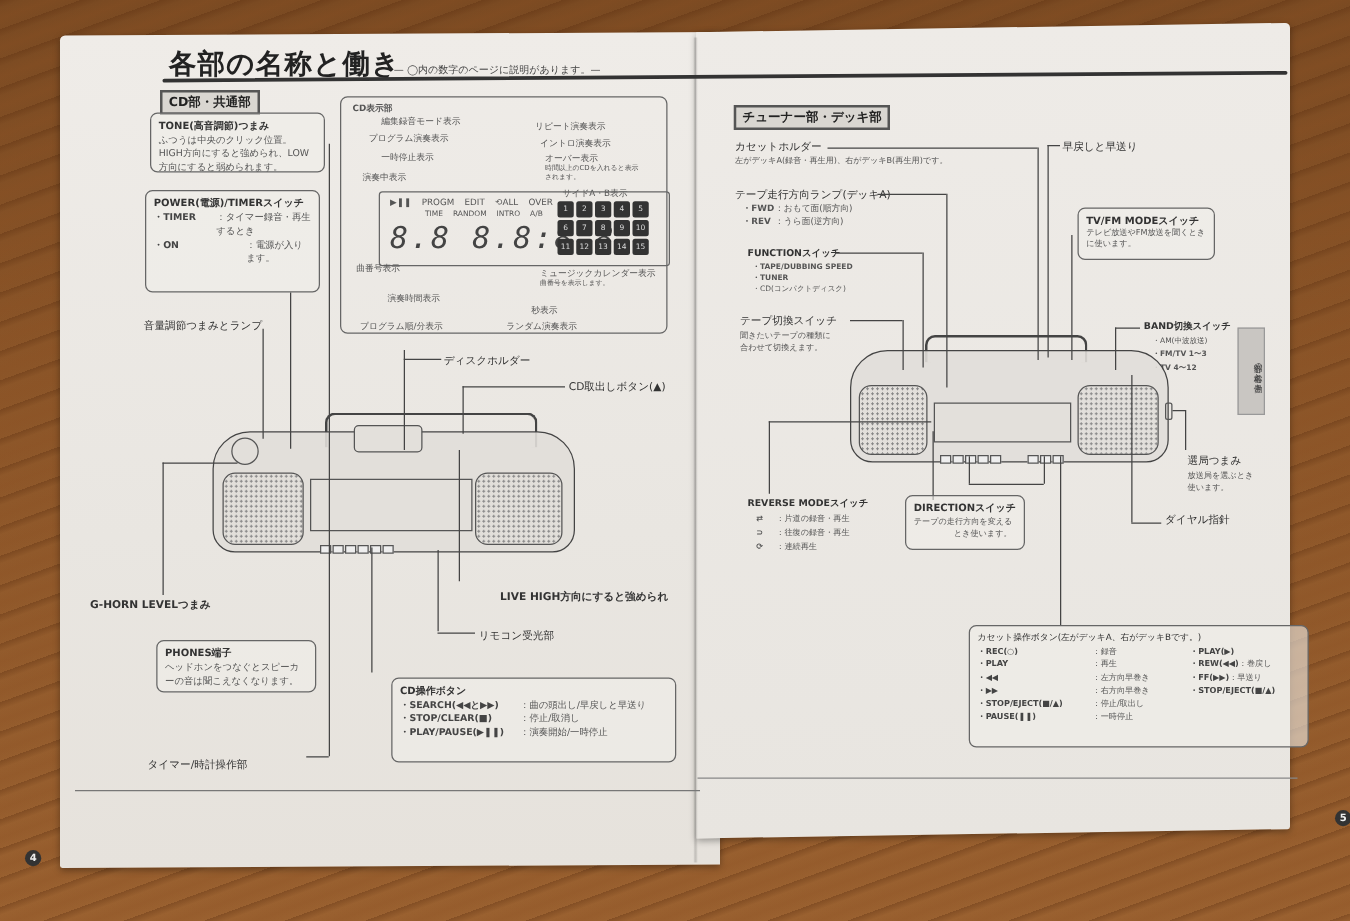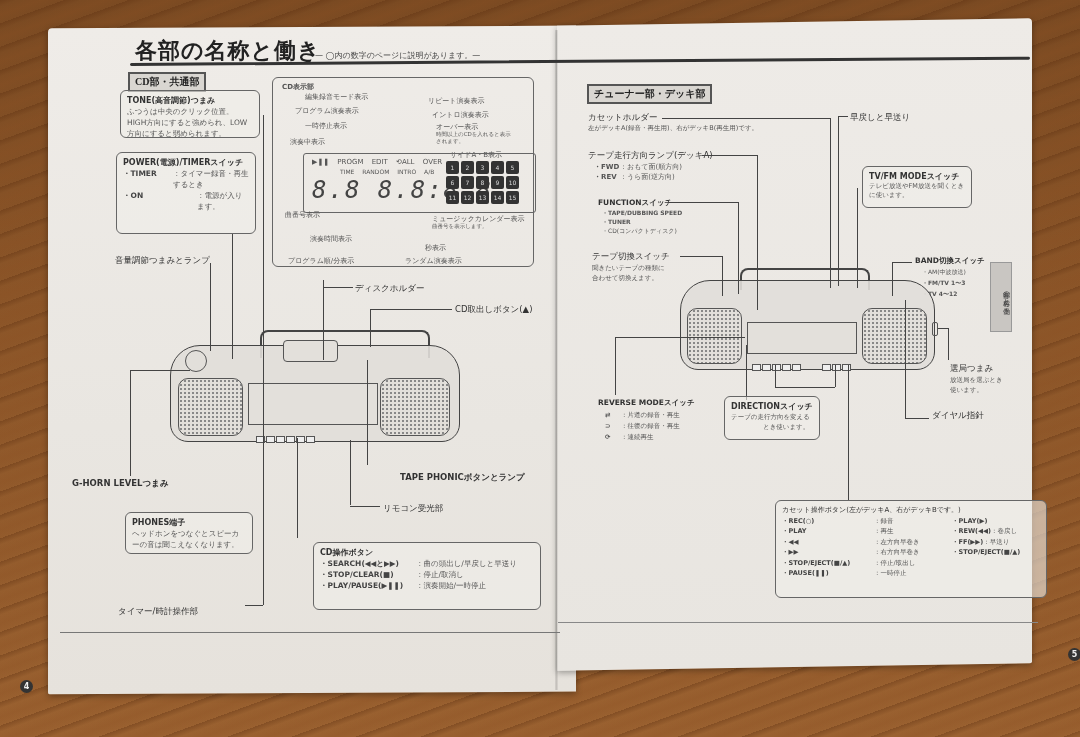--- a/index.html
+++ b/index.html
@@ -23,21 +23,21 @@
 
   .abs { position: absolute; }
   .title { left: 135px; top: 36px; font-size: 22px; font-weight: bold; color: #222; letter-spacing: 1px; }
   .subtitle { left: 315px; top: 50px; font-size: 8px; color: #444; }
   .title-rule { left: 130px; top: 63px; width: 900px; height: 3px; background: #333; border-radius: 2px; transform: rotate(-0.4deg); transform-origin: left; }
   .footer-rule-l { left: 60px; top: 632px; width: 500px; height: 1px; background: #777; }
   .footer-rule-r { left: 558px; top: 622px; width: 480px; height: 1px; background: #888; }
 
   .section-tag {
     font-size: 10px; font-weight: bold; color: #222;
-    border: 2px solid #555; background: #d9d6d1; padding: 1px 5px; font-family: Liberation Serif, serif;
+    border: 2px solid #555; background: #d9d6d1; padding: 1px 5px;
   }
   .box {
     border: 1.5px solid #666; border-radius: 6px; background: rgba(240,238,234,0.6);
     padding: 4px 6px; font-size: 7.5px; line-height: 11px; color: #555;
   }
   .box .hd { font-weight: bold; color: #333; font-size: 8px; }
   .lbl { font-size: 8.5px; color: #333; white-space: nowrap; }
   .lbl-b { font-size: 8.5px; font-weight: bold; color: #333; white-space: nowrap; }
   .small { font-size: 7px; color: #555; white-space: nowrap; }
   .line { position: absolute; background: #444; }
@@ -152,21 +152,21 @@
 <div class="abs" style="left:185px;top:350px;width:22px;height:22px;border:1.2px solid #555;border-radius:50%;"></div>
 <div class="abs deck" style="left:283px;top:340px;width:55px;height:22px;border-radius:4px;"></div>
 <div class="abs grille" style="left:178px;top:378px;width:65px;height:58px;"></div>
 <div class="abs grille" style="left:380px;top:378px;width:70px;height:58px;"></div>
 <div class="abs deck" style="left:248px;top:383px;width:130px;height:42px;"></div>
 <div class="abs btnrow" style="left:256px;top:428px;"><span></span><span></span><span></span><span></span><span></span><span></span></div>
 
 <div class="abs lbl" style="left:355px;top:283px;">ディスクホルダー</div>
 <div class="abs lbl" style="left:455px;top:304px;">CD取出しボタン(▲)</div>
 <div class="abs lbl-b" style="left:72px;top:478px;">G-HORN LEVELつまみ</div>
-<div class="abs lbl-b" style="left:400px;top:472px;">TAPE PHONICボタンとランプ</div>
+<div class="abs lbl-b" style="left:400px;top:472px;">LIVE HIGH方向にすると強められ</div>
 <div class="abs lbl" style="left:383px;top:503px;">リモコン受光部</div>
 
 <div class="abs box" style="left:125px;top:512px;width:128px;height:42px;">
   <div class="hd">PHONES端子</div>
   <div>ヘッドホンをつなぐとスピーカ</div>
   <div>ーの音は聞こえなくなります。</div>
 </div>
 <div class="abs lbl" style="left:118px;top:606px;">タイマー/時計操作部</div>
 
 <div class="abs box" style="left:313px;top:542px;width:228px;height:68px;">

